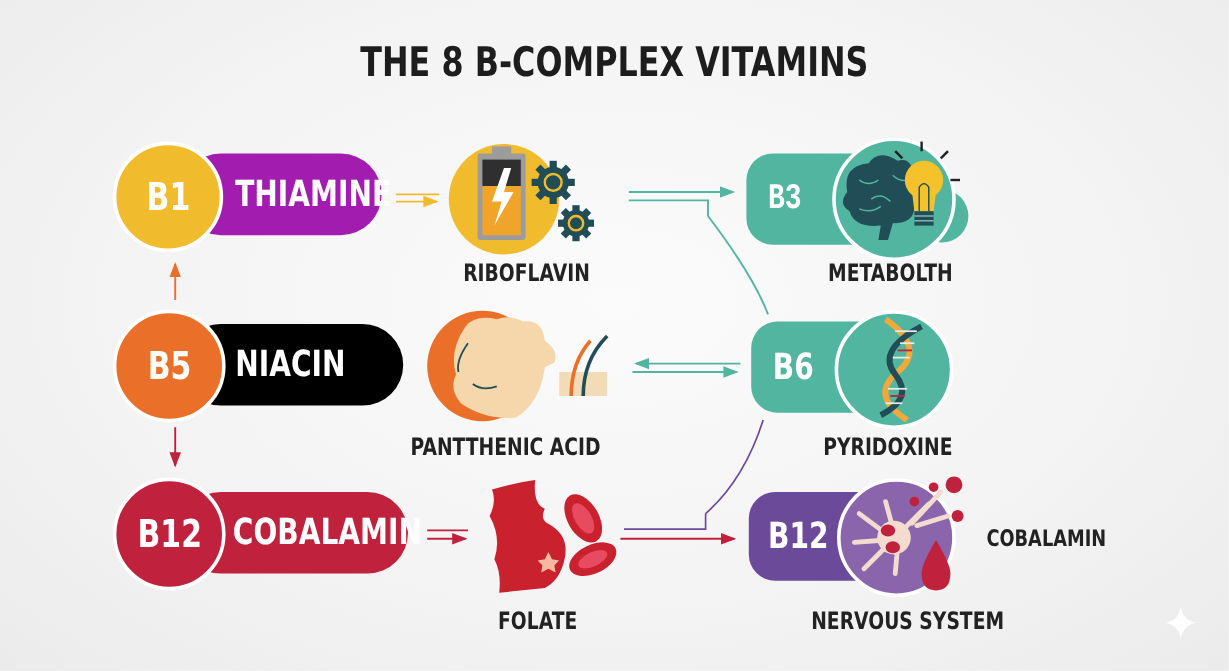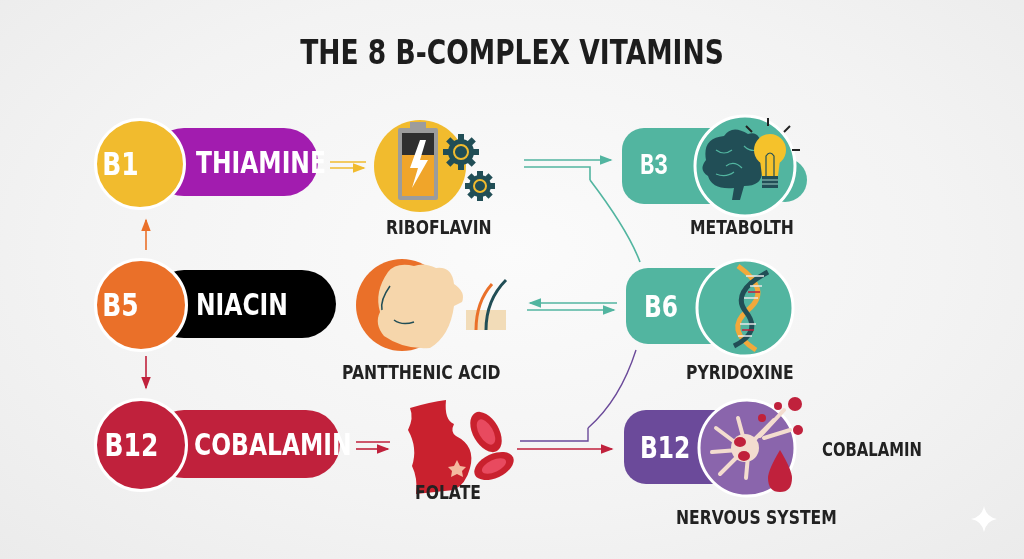--- a/index.html
+++ b/index.html
@@ -28,21 +28,21 @@
   .pill-label {
     position: absolute; top: 50%; transform: translateY(-50%);
     color: #fff; font-weight: bold; font-size: 30px;
   }
   .circle {
     position: absolute; border-radius: 50%;
     border: 3px solid #fff;
   }
   .circle-label {
     position: absolute; left: 0; right: 0; top: 50%; transform: translateY(-50%);
-    color: #fff; font-weight: bold; font-size: 32px;
+    text-align: center; color: #fff; font-weight: bold; font-size: 32px;
   }
 
   .caption {
     position: absolute; font-weight: bold; color: #222; font-size: 20px;
   }
   .side-note {
     position: absolute; font-weight: bold; color: #222; font-size: 19px; line-height: 26px;
   }
   svg.overlay { position: absolute; left: 0; top: 0; }
   .sparkle { position: absolute; left: 970px; top: 505px; width: 28px; height: 28px; }
@@ -151,21 +151,21 @@
 <div class="caption" style="left:342px; top:360px;"><span class="cond">PANTTHENIC ACID</span></div>
 
 <svg class="overlay" width="1024" height="559">
   <path d="M410,408 Q430,402 446,400 Q444,420 454,424 Q450,432 456,436 Q476,446 470,468 Q466,484 454,490 L416,494 Q418,478 412,466 Q418,448 408,430 Q414,418 410,408 z" fill="#c9212e"></path>
   <path d="M454,466 l3,-6 l3,6 l6,1 l-4,4 l1,6 l-6,-3 l-6,3 l1,-6 l-4,-4 z" fill="#f4b9a0"></path>
   <ellipse cx="486" cy="432" rx="13" ry="22" transform="rotate(-30 486 432)" fill="#c9212e"></ellipse>
   <ellipse cx="486" cy="432" rx="7" ry="14" transform="rotate(-30 486 432)" fill="#e84a5f"></ellipse>
   <ellipse cx="494" cy="466" rx="21" ry="12" transform="rotate(-25 494 466)" fill="#c9212e"></ellipse>
   <ellipse cx="494" cy="466" rx="13" ry="6" transform="rotate(-25 494 466)" fill="#e84a5f"></ellipse>
 </svg>
-<div class="caption" style="left:415px; top:480px;text-align:right;"><span class="cond">FOLATE</span></div>
+<div class="caption" style="left:415px; top:505px;text-align:right;"><span class="cond">FOLATE</span></div>
 
 <div class="pill" style="left:622px; top:128px; width:120px; height:76px; border-radius:22px; background:#52b5a0;">
   <span class="pill-label" style="left:18px;font-family:Liberation Mono, monospace;"><span class="cond">B3</span></span>
 </div>
 <svg class="overlay" width="1024" height="559">
   <circle cx="785" cy="180" r="22" fill="#52b5a0"></circle>
   <circle cx="745" cy="166" r="50" fill="#52b5a0" stroke="#fff" stroke-width="3"></circle>
   <path d="M706,160 Q702,138 724,136 Q732,124 748,134 Q760,130 762,148 Q772,158 762,172 Q762,186 744,186 L740,200 L732,200 L734,188 Q712,190 708,176 Q698,170 706,160 z" fill="#214e56"></path>
   <path d="M716,150 q8,6 16,0 M726,166 q8,-6 16,2 M716,174 q10,4 18,-2 M744,146 q6,6 14,4" fill="none" stroke="#52b5a0" stroke-width="1.2"></path>
   <circle cx="770" cy="150" r="16" fill="#f5c22b"></circle>

